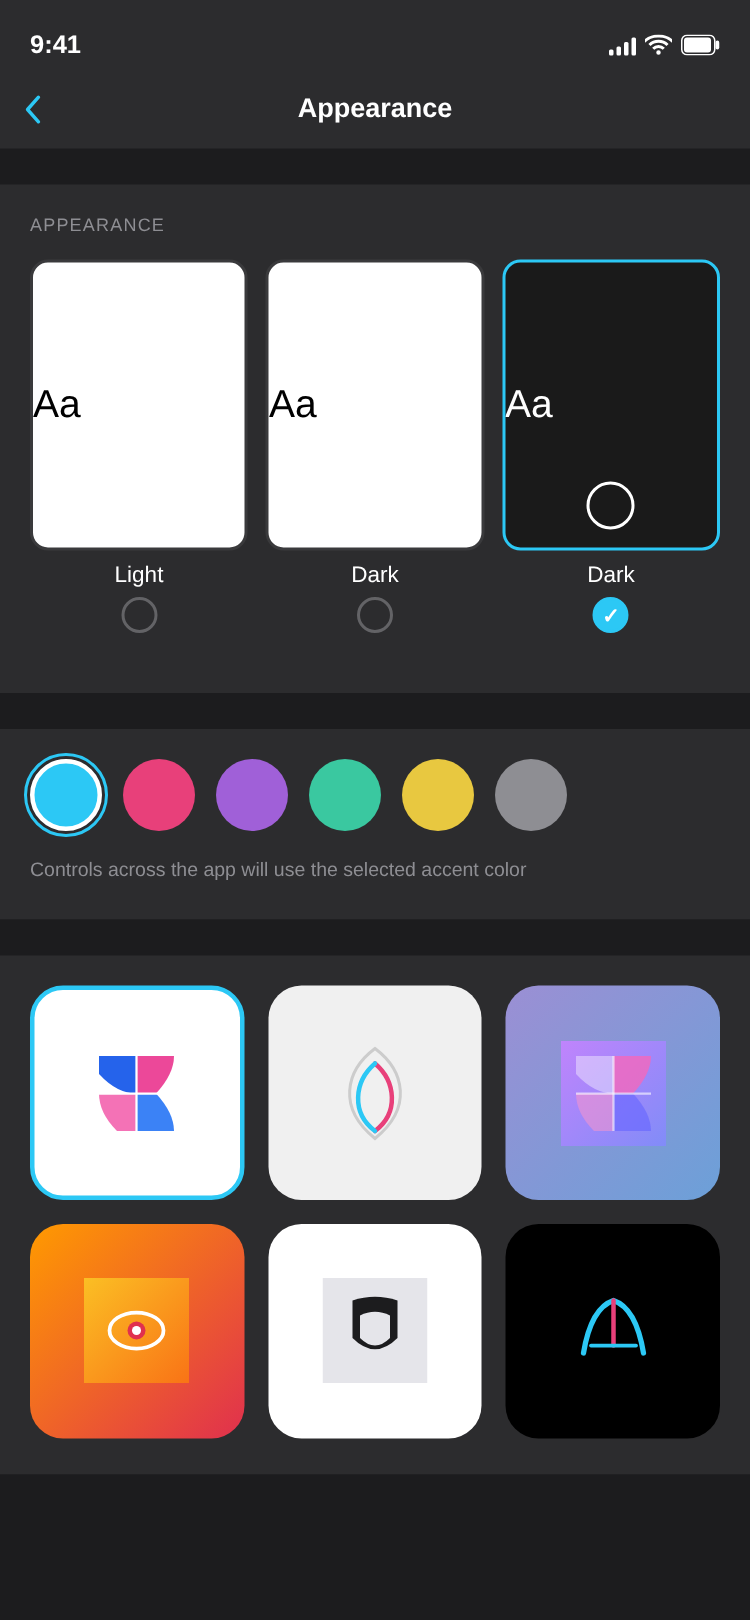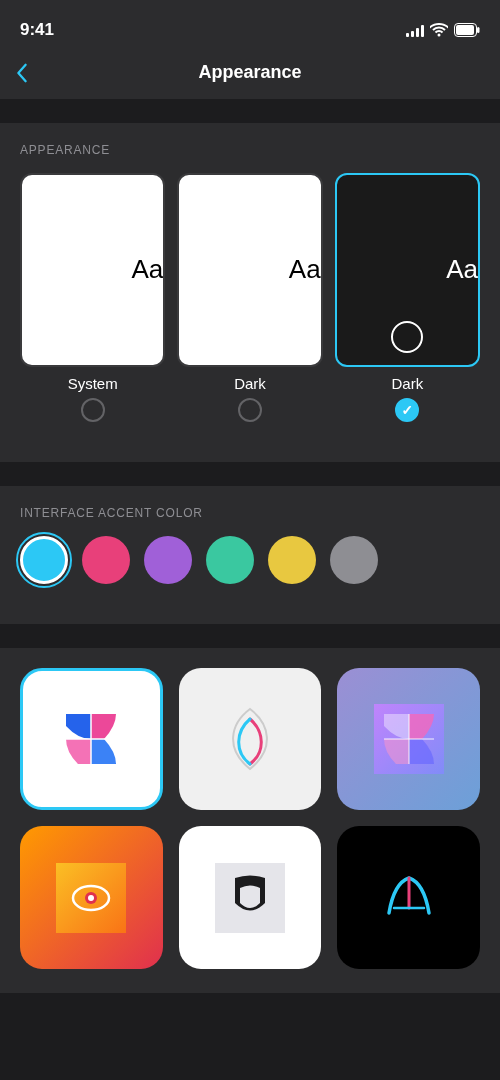--- a/index.html
+++ b/index.html
@@ -109,21 +109,21 @@
       align-items: center;
       flex: 1;
     }
 
     .appearance-card {
       width: 100%;
       aspect-ratio: 0.75;
       border-radius: 12px;
       display: flex;
       align-items: center;
-      justify-content: flex-end;
+      justify-content: flex-start;
       position: relative;
       border: 2px solid transparent;
       overflow: hidden;
     }
 
     .appearance-card.system {
       background: #fff;
       border-color: #3a3a3c;
     }
 
@@ -310,21 +310,21 @@
 
   <div class="section">
     <div class="section-label">APPEARANCE</div>
 
     <div class="appearance-cards">
 
       <div class="appearance-card-wrapper">
         <div class="appearance-card system">
           <span class="card-aa light-text">Aa</span>
         </div>
-        <span class="card-label">System</span>
+        <span class="card-label">Light</span>
         <div class="card-radio"></div>
       </div>
 
       <div class="appearance-card-wrapper">
         <div class="appearance-card light">
           <span class="card-aa light-text">Aa</span>
         </div>
         <span class="card-label">Dark</span>
         <div class="card-radio"></div>
       </div>
@@ -337,21 +337,20 @@
         <span class="card-label">Dark</span>
         <div class="card-radio selected"></div>
       </div>
 
     </div>
   </div>
 
   <div class="section-gap"></div>
 
   <div class="section">
-    <div class="section-label">INTERFACE ACCENT COLOR</div>
 
     <div class="accent-colors">
 
       <div class="accent-color-btn selected" style="background:#2cc8f5; border:3px solid #fff; outline: 2px solid #2cc8f5; outline-offset:2px;">
       </div>
 
       <div class="accent-color-btn" style="background:#e8407a;">
       </div>
 
       <div class="accent-color-btn" style="background:#a060d8;">
@@ -360,20 +359,21 @@
       <div class="accent-color-btn" style="background:#3ac8a0;">
       </div>
 
       <div class="accent-color-btn" style="background:#e8c840;">
       </div>
 
       <div class="accent-color-btn" style="background:#8e8e93;">
       </div>
     </div>
 
+    <div class="accent-desc">Controls across the app will use the selected accent color</div>
   </div>
 
   <div class="section-gap"></div>
 
   <div class="section">
 
     <div class="app-icons-grid">
 
       <div class="app-icon-item">
         <div class="app-icon icon-1">

